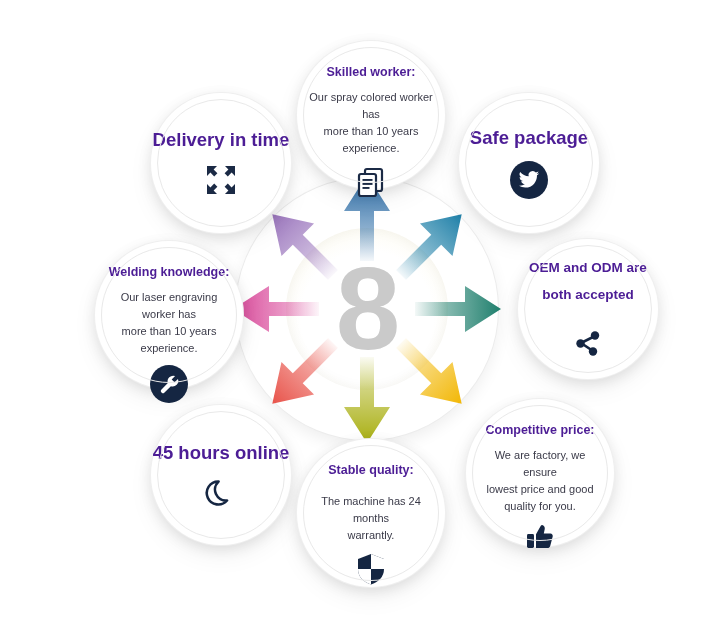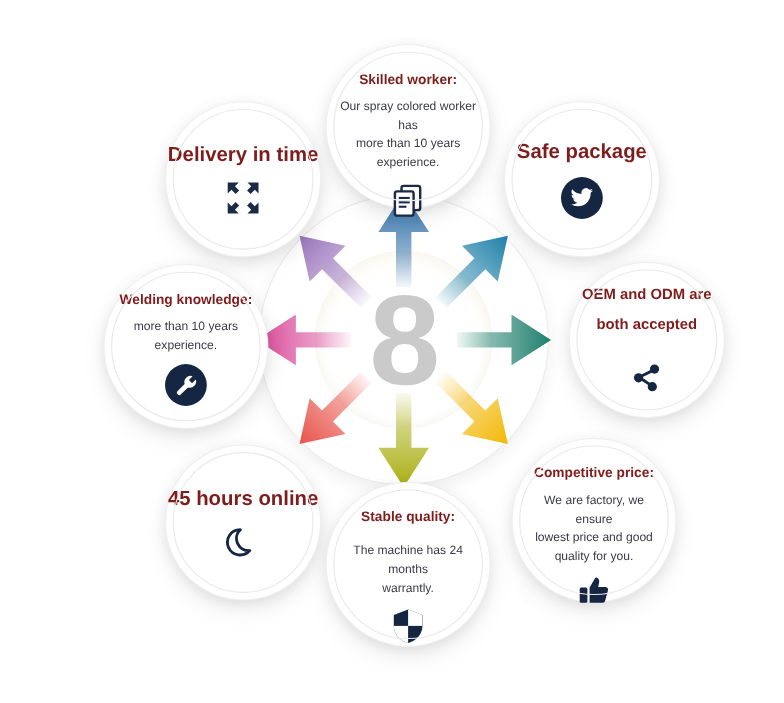--- a/index.html
+++ b/index.html
@@ -22,21 +22,21 @@
   .arrow{position:absolute;left:50%;top:50%;width:88px;height:62px;margin-left:-44px;margin-top:-31px;
          transform-origin:50% 50%;}
   .arrow svg{display:block;width:88px;height:62px;}
 
   
   .node{position:absolute;border-radius:50%;background:#ffffff;
         box-shadow:0 0 0 1px #efefef, 0 4px 14px rgba(0,0,0,.10), 0 10px 26px rgba(0,0,0,.06);
         display:flex;flex-direction:column;align-items:center;}
   .node .ring{position:absolute;left:6px;top:6px;right:6px;bottom:6px;border-radius:50%;
         border:1px solid #e9e9e9;pointer-events:none;}
-  .node-title{font-weight:bold;color:#7f1d1d;text-align:left;}
+  .node-title{font-weight:bold;color:#4c1d95;text-align:left;}
   .node-body{color:#3a3a48;text-align:center;}
 
   
   .node.big{width:140px;height:140px;justify-content:center;}
   .node.big .node-title{font-size:18.5px;}
   .node.big .icon{margin-top:12px;}
 
   
   .node.txt{width:148px;height:148px;justify-content:flex-start;padding-top:24px;box-sizing:border-box;}
   .node.txt .node-title{font-size:12.5px;margin-bottom:10px;}
@@ -196,20 +196,21 @@
         <svg width="22" height="22" viewBox="0 0 24 24" fill="#ffffff">
           <path d="M23 4.5c-.8.4-1.7.6-2.6.75a4.6 4.6 0 0 0 2-2.5 9.2 9.2 0 0 1-2.9 1.1A4.5 4.5 0 0 0 11.7 8a12.9 12.9 0 0 1-9.3-4.7 4.5 4.5 0 0 0 1.4 6 4.4 4.4 0 0 1-2-.56v.05a4.5 4.5 0 0 0 3.6 4.4 4.5 4.5 0 0 1-2 .08 4.5 4.5 0 0 0 4.2 3.1A9 9 0 0 1 1 18.3a12.7 12.7 0 0 0 6.9 2c8.3 0 12.8-6.9 12.8-12.8v-.6A9 9 0 0 0 23 4.5z"></path>
         </svg>
       </div>
     </div>
   </div>
 
   <div class="node txt" style="left:95px;top:241px;">
     <div class="ring"></div>
     <div class="node-title">Welding knowledge:</div>
+    <div class="node-body">Our laser engraving worker has</div>
     <div class="node-body">more than 10 years experience.</div>
     <div class="icon">
       <div class="badge">
         <svg width="21" height="21" viewBox="0 0 24 24" fill="#ffffff">
           <path d="M21.7 5.6l-3.9 3.9-3.3-3.3 3.9-3.9a6.5 6.5 0 0 0-8.3 8.1L2.6 18a2 2 0 0 0 0 2.8l.6.6a2 2 0 0 0 2.8 0l7.6-7.5a6.5 6.5 0 0 0 8.1-8.3z"></path>
         </svg>
       </div>
     </div>
   </div>
 

